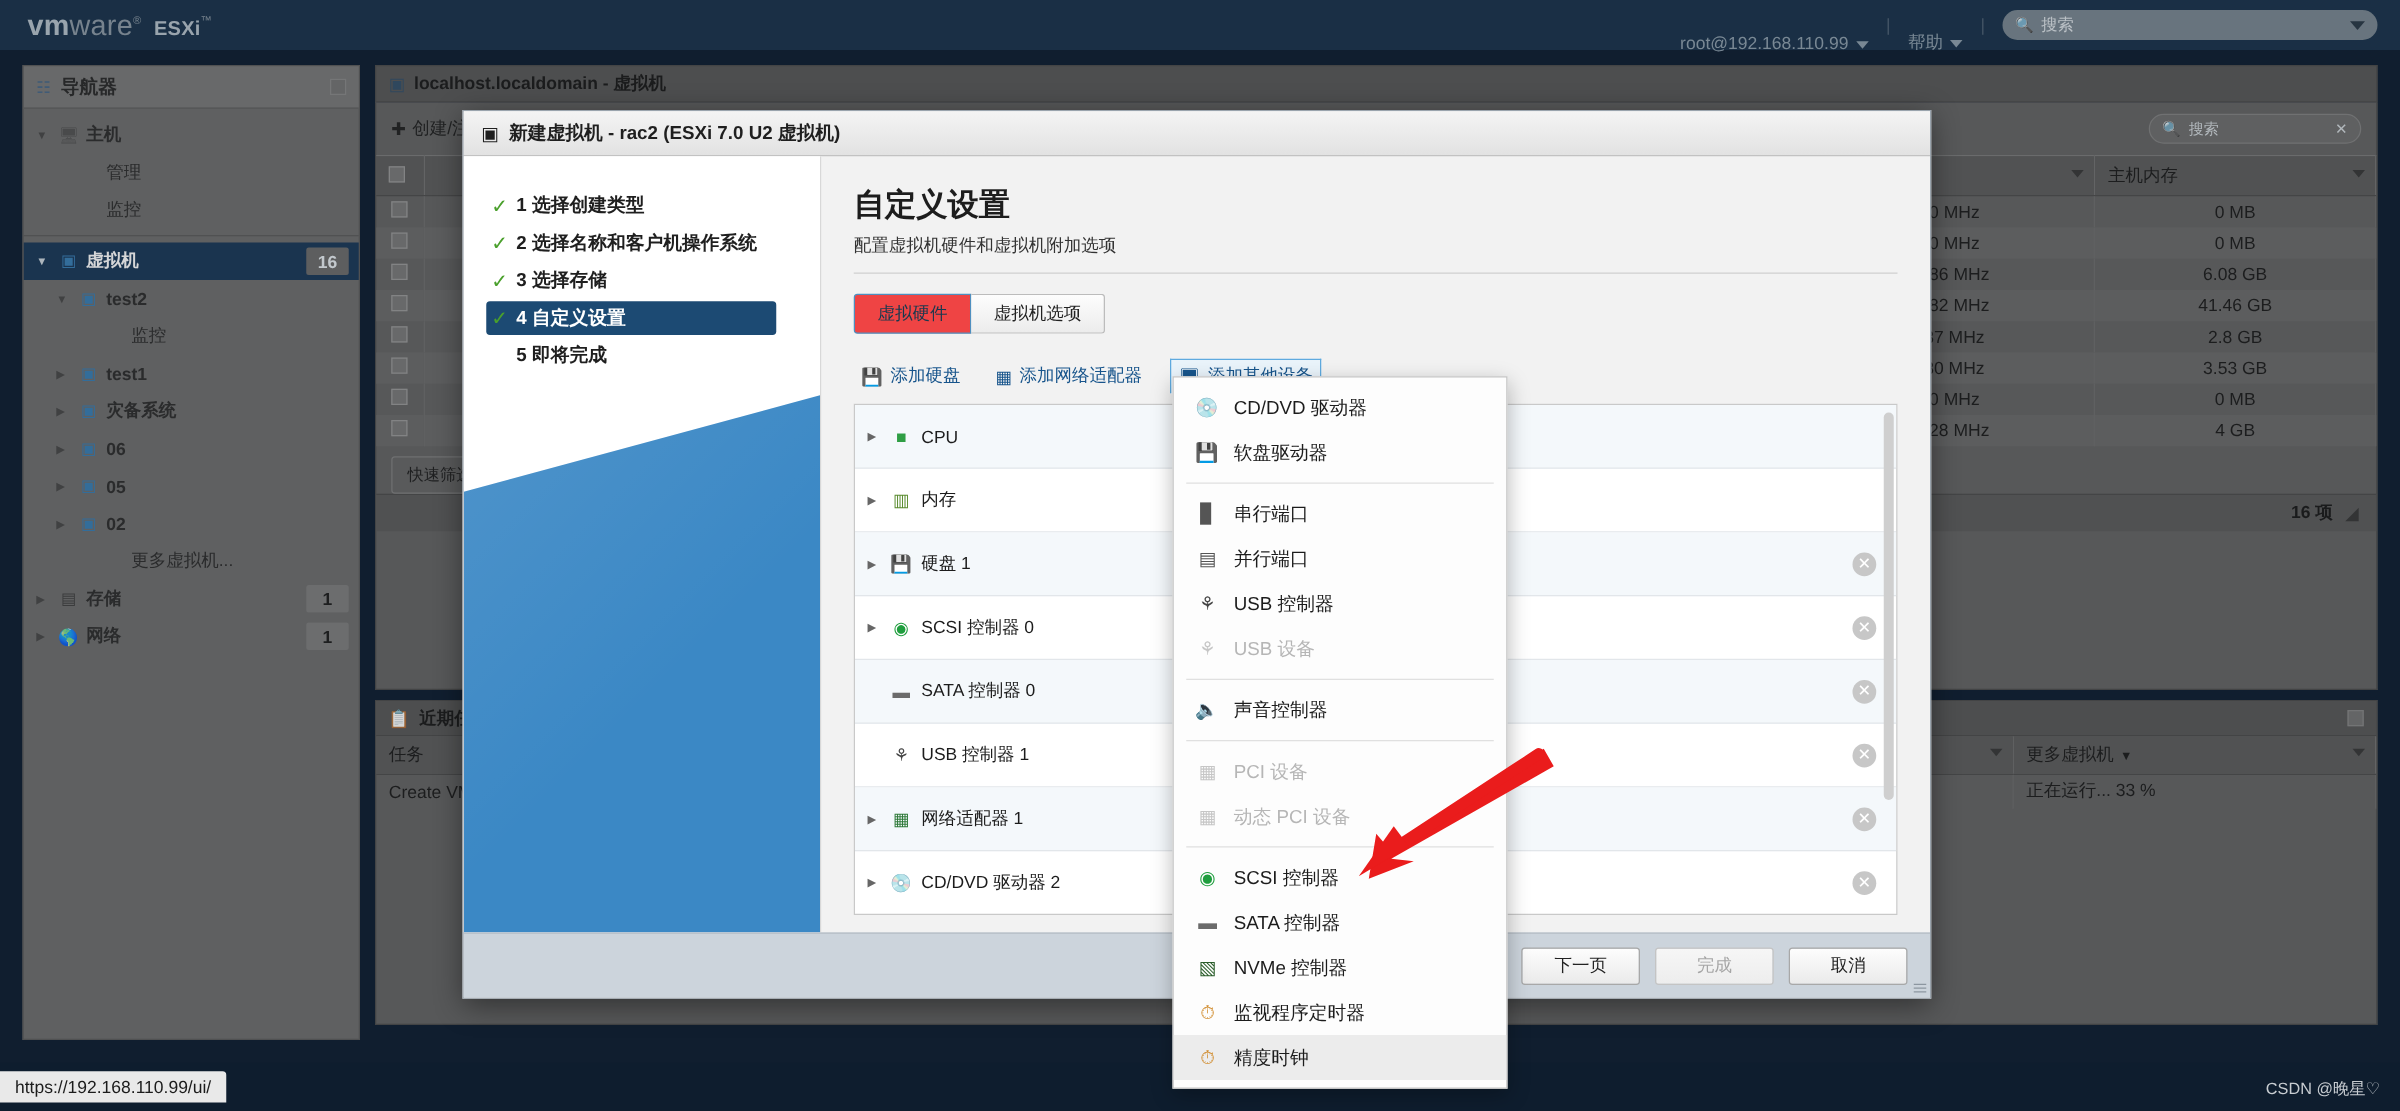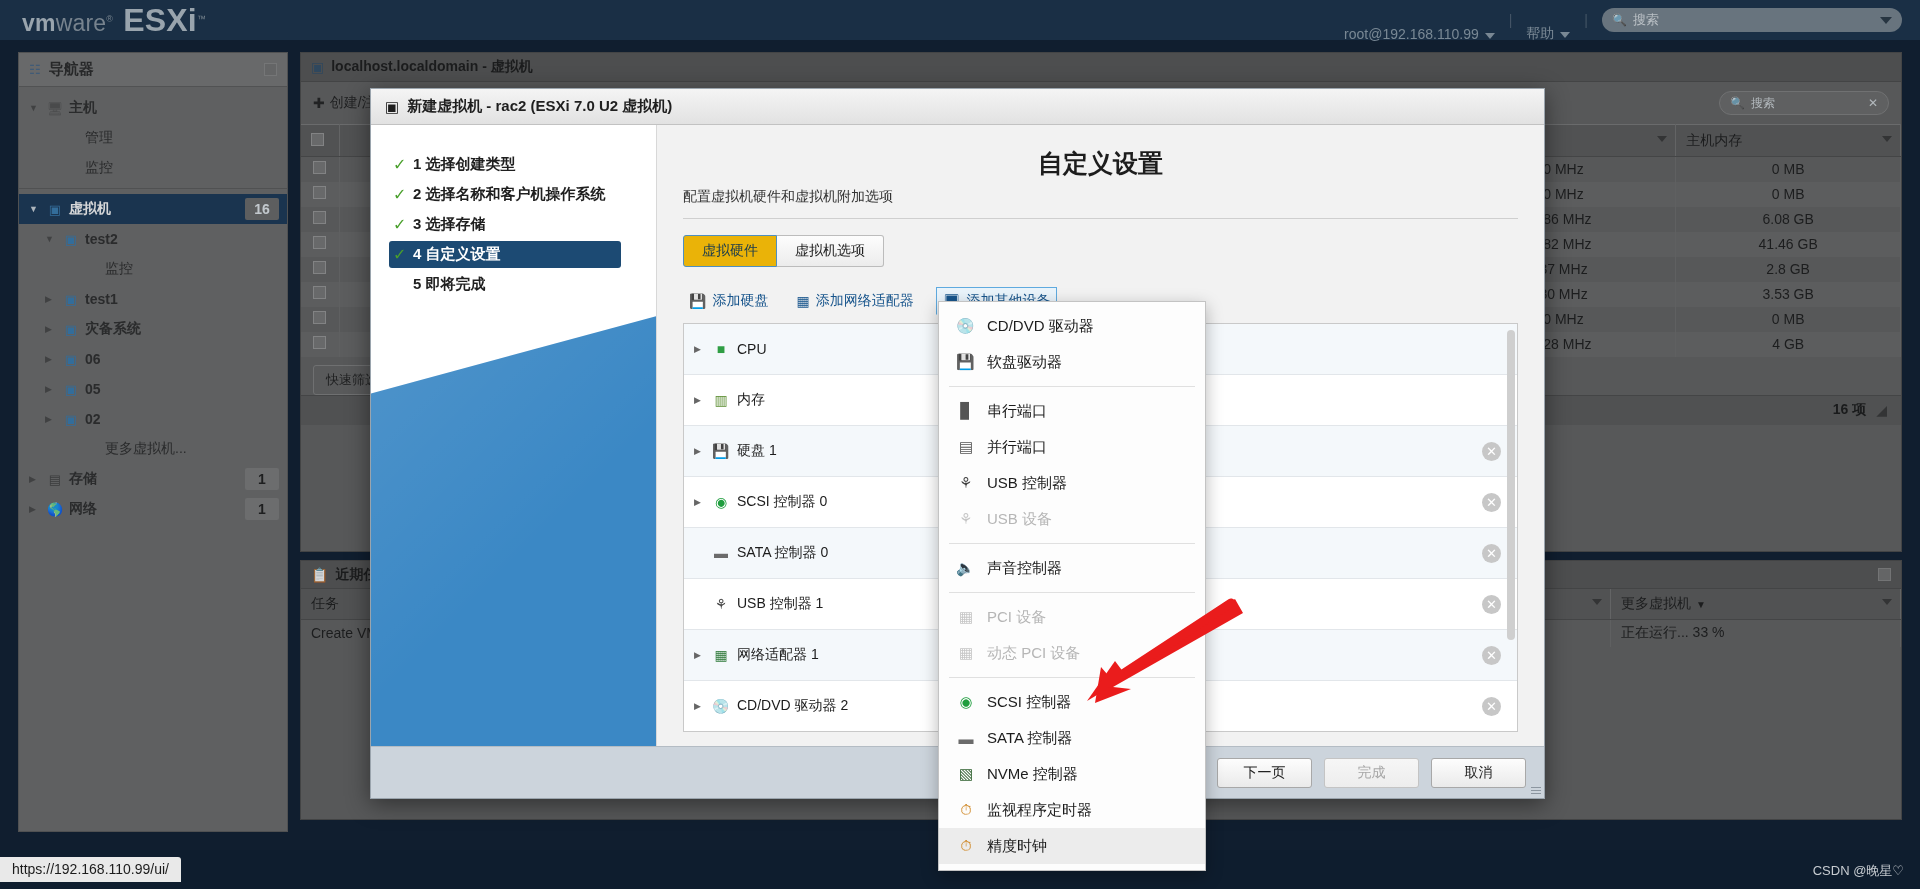--- a/index.html
+++ b/index.html
@@ -12,21 +12,21 @@
   }
 
   
   .topbar {
     position: absolute; left: 0; top: 0; width: 1920px; height: 40px;
     background: #1b344d; color: #9fb0bf;
     display: flex; align-items: center;
   }
   .brand { margin-left: 22px; font-size: 23px; letter-spacing: .2px; color: #8d9aa6; }
   .brand b { font-weight: 700; color: #b6c2cc; }
-  .brand .esxi { font-weight: 600; font-size: 32px; color: #b6c2cc; margin-left: 10px;}
+  .brand .esxi { font-weight: 600; font-size: 16px; color: #b6c2cc; margin-left: 10px;}
   .brand sup { font-size: 9px; vertical-align: super; }
   .topright { margin-left: auto; display: flex; align-items: center; gap: 10px; margin-right: 18px; font-size: 14px;}
   .topright .usr { color: #8fa0ae; margin-top: 28px; }
   .caret-dn { display:inline-block; width:0;height:0;border-left:5px solid transparent;border-right:5px solid transparent;border-top:6px solid #8fa0ae; margin-left:6px;}
   .vsep { color: #4d6074; padding: 0 4px; }
   .topsearch {
     width: 300px; height: 24px; background: #7b8893; border-radius: 12px;
     display: flex; align-items: center; padding: 0 10px; color: #dfe5ea; font-size: 13px;
   }
   .topsearch .sicon { margin-right: 6px; font-size: 12px; }
@@ -139,26 +139,26 @@
   .vm-art:after {
     content:''; position:absolute; left:0; top:0; width:286px; height:430px;
     background: linear-gradient(135deg, rgba(255,255,255,.10) 0%, rgba(255,255,255,0) 55%);
   }
   .vm-logo { position:absolute; left:0; bottom:118px; width:286px; text-align:center; z-index:4;
     color:#ffffff; font-size:38px; font-weight:700; letter-spacing:-.5px;}
   .vm-logo .w { font-weight:300; }
   .vm-logo sup { font-size:13px; vertical-align:super;}
 
   .m-right { flex:1; padding: 22px 26px 0 26px; position:relative; min-width:0; display:flex; flex-direction:column;}
-  .m-h1 { font-size:25px; font-weight:700; color:#1d1d1d;text-align:center; }
+  .m-h1 { font-size:25px; font-weight:700; color:#1d1d1d; }
   .m-sub { font-size:14px; color:#333; margin-top:8px; }
   .m-hr { border-top:1px solid #cfcfcf; margin: 12px 0 16px 0;}
   .tabs { display:flex; }
   .tab { padding:6px 18px; font-size:14px; border:1px solid #bcbcbc; background:linear-gradient(#fdfdfd,#ececec); color:#222;}
-  .tab.active { background:#eab308; border-color:#4f8fbf; color:#16394f;}
+  .tab.active { background:#ef4444; border-color:#4f8fbf; color:#16394f;}
   .tab:first-child { border-radius:3px 0 0 3px;}
   .tab:last-child { border-radius:0 3px 3px 0; border-left:none;}
   .hwtools { display:flex; align-items:center; margin: 20px 0 8px 0; font-size:14px; color:#18558c;}
   .hwtool { display:flex; align-items:center; margin-right:16px; padding:4px 6px;}
   .hwtool .hti { margin-right:6px; }
   .hwtool.open { background:#eaf4fb; border:1px solid #5faadf; border-bottom-color:#eaf4fb; position:relative; z-index:60;}
 
   .hwlist { flex:1; border:1px solid #c9c9c9; background:#ffffff; position:relative; overflow:hidden;}
   .hwrow { display:flex; align-items:center; height:51px; border-bottom:1px solid #e2e6ea; padding:0 10px; font-size:14px; color:#1c1c1c;}
   .hwrow:nth-child(odd){ background:#f4f8fb; }

